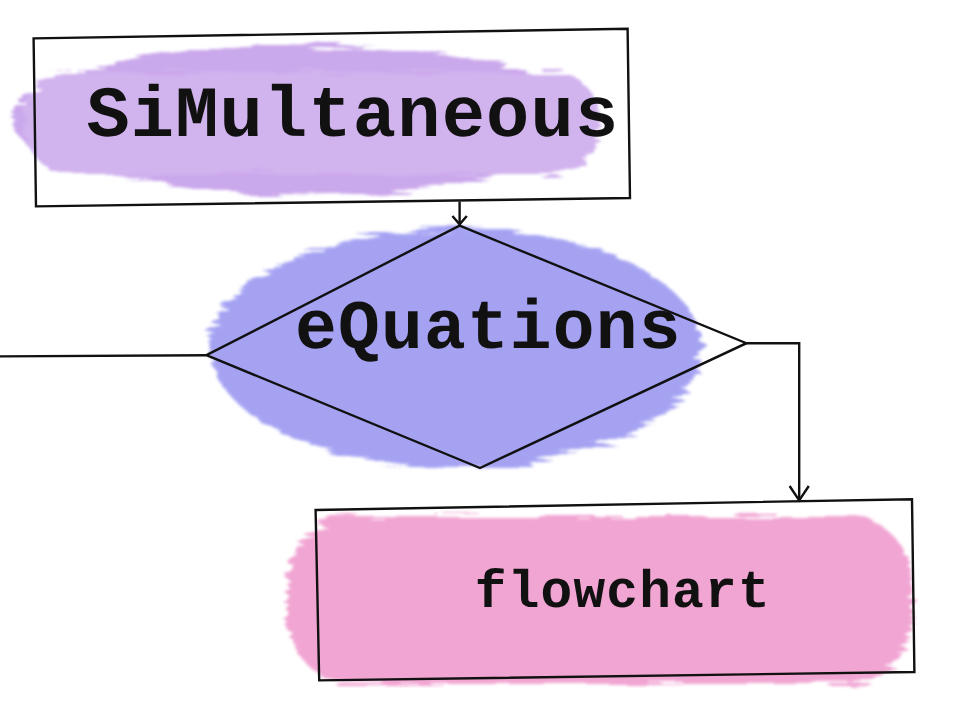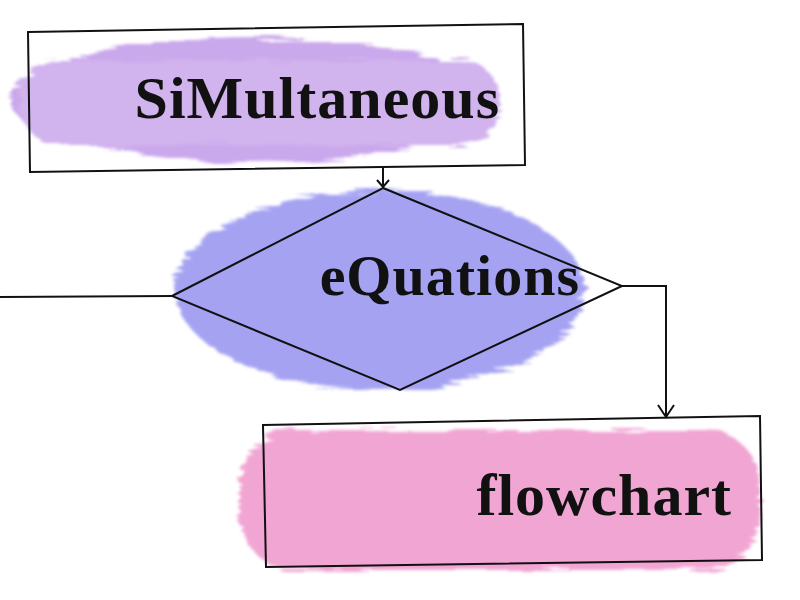--- a/index.html
+++ b/index.html
@@ -1,18 +1,18 @@
 <!DOCTYPE html>
 <html><head>
 <meta charset="utf-8">
 <style>
   html, body { margin:0; padding:0; background:#ffffff; }
   body { width:800px; height:600px; position:relative; overflow:hidden; font-family:"DejaVu Sans", sans-serif; }
   svg.canvas { position:absolute; left:0; top:0; }
-  .label { position:absolute; font-family:Liberation Serif, serif; font-weight:bold; color:#111; text-align:right; letter-spacing:1px; white-space:nowrap; }
+  .label { position:absolute; font-family:Liberation Mono, monospace; font-weight:bold; color:#111; text-align:center; letter-spacing:1px; white-space:nowrap;margin-left:12px; }
 </style>
 </head>
 <body>
 
 <svg class="canvas" width="800" height="600" viewBox="0 0 800 600">
   <defs>
     <filter id="brush" x="-10%" y="-20%" width="120%" height="140%">
       <feTurbulence type="fractalNoise" baseFrequency="0.02 0.3" numOctaves="2" seed="3" result="n"></feTurbulence>
       <feDisplacementMap in="SourceGraphic" in2="n" scale="14"></feDisplacementMap>
       <feGaussianBlur stdDeviation="1.5"></feGaussianBlur>
@@ -40,13 +40,13 @@
   <line x1="0" y1="297" x2="172" y2="296" stroke="#111" stroke-width="2"></line>
 
   <polyline points="622,286 666,286 666,417" fill="none" stroke="#111" stroke-width="2"></polyline>
   <polyline points="658,405 666,417 674,405" fill="none" stroke="#111" stroke-width="2"></polyline>
 
   <polygon points="263,425 760,416 762,560 266,567" fill="none" stroke="#111" stroke-width="2"></polygon>
 </svg>
 
 <div class="label" style="left:60px; top:58px; width:440px; font-size:60px; line-height:80px;">SiMultaneous</div>
 <div class="label" style="left:210px; top:236px; width:370px; font-size:58px; line-height:80px;">eQuations</div>
-<div class="label" style="left:312px; top:450px; width:420px; font-size:60px; line-height:90px;">flowchart</div>
+<div class="label" style="left:297px; top:450px; width:420px; font-size:44px; line-height:90px;">flowchart</div>
 
 </body></html>

